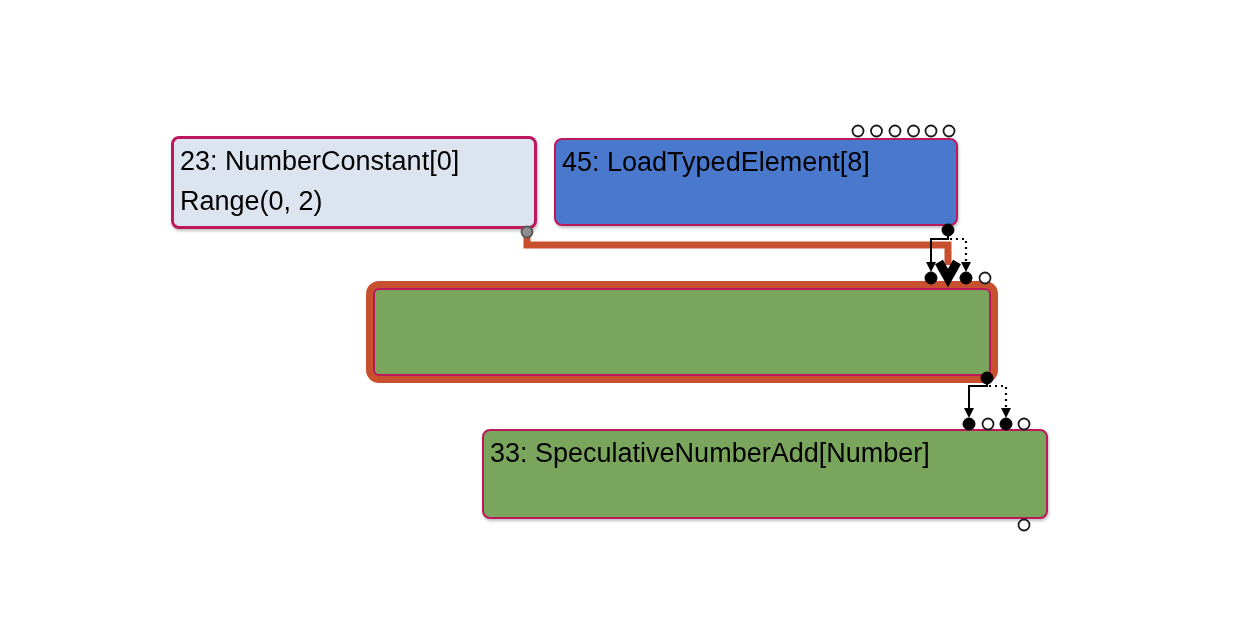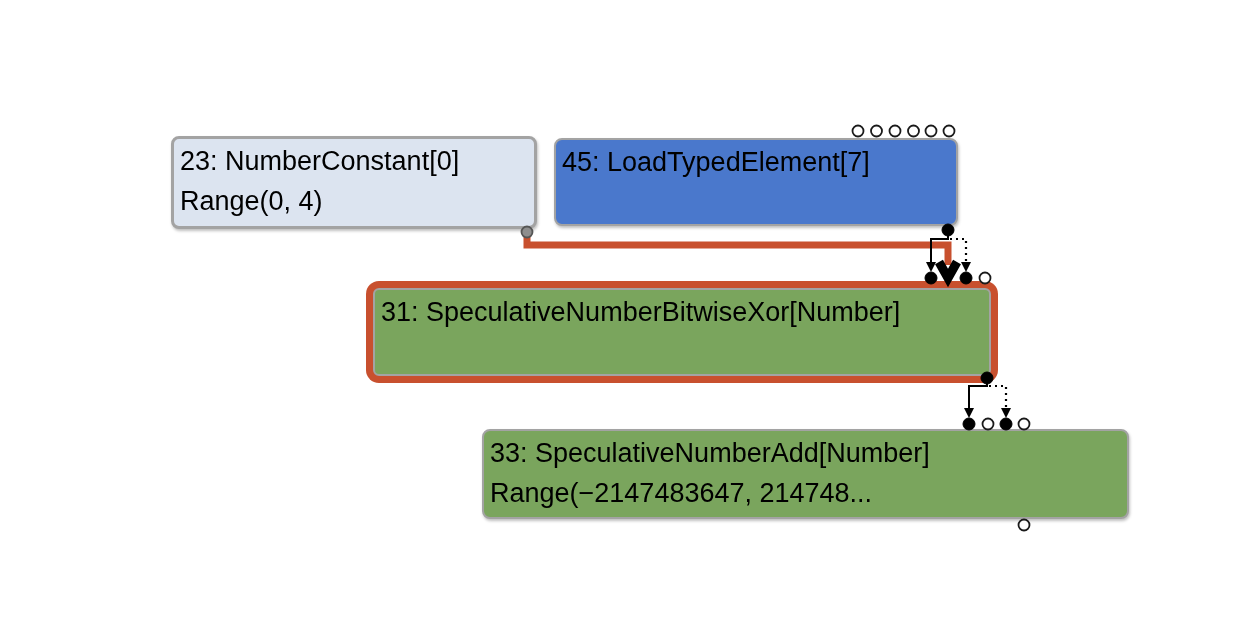--- a/index.html
+++ b/index.html
@@ -12,21 +12,21 @@
     font-family: "Liberation Sans", "DejaVu Sans", sans-serif;
   }
   .canvas {
     position: relative;
     width: 1248px;
     height: 624px;
   }
   .node {
     position: absolute;
     box-sizing: border-box;
-    border: 2px solid #a3a3a3;
+    border: 2px solid #be185d;
     border-radius: 8px;
     color: #000000;
     font-size: 27px;
     line-height: 40px;
     padding: 2px 6px;
     white-space: nowrap;
     overflow: hidden;
     box-shadow: 1px 2px 3px rgba(0,0,0,0.25);
     z-index: 1;
   }
@@ -41,21 +41,21 @@
     left: 554px; top: 138px; width: 404px; height: 88px;
   }
   .node-xor {
     background: var(--node_green_fill, #7aa55d);
     left: 373px; top: 288px; width: 618px; height: 88px;
     box-shadow: 0 0 0 7px var(--selection, #c8502e), 1px 2px 3px rgba(0,0,0,0.25);
     border-radius: 6px;
   }
   .node-add {
     background: var(--node_green_fill, #7aa55d);
-    left: 482px; top: 429px; width: 647px; height: 90px;
+    left: 482px; top: 429px; width: 566px; height: 90px;
   }
   svg.overlay {
     position: absolute;
     left: 0; top: 0;
     width: 1248px;
     height: 624px;
     z-index: 2;
     pointer-events: none;
   }
   svg .edge-solid   { stroke: var(--edge, #000000); stroke-width: 2; fill: none; }
@@ -67,34 +67,32 @@
   svg .port-gray    { fill: #8e8e8e; stroke: #555555; stroke-width: 1.8; }
   svg .port-arrow   { fill: #000000; stroke: none; }
 </style>
 </head>
 <body>
 
 <div class="canvas">
 
   <div class="node node-constant">
     <span class="line">23: NumberConstant[0]</span>
-    <span class="line">Range(0, 4)</span>
+    <span class="line">Range(0, 2)</span>
   </div>
 
   <div class="node node-load">
-    <span class="line">45: LoadTypedElement[7]</span>
+    <span class="line">45: LoadTypedElement[8]</span>
   </div>
 
   <div class="node node-xor">
-    <span class="line">31: SpeculativeNumberBitwiseXor[Number]</span>
   </div>
 
   <div class="node node-add">
     <span class="line">33: SpeculativeNumberAdd[Number]</span>
-    <span class="line">Range(−2147483647, 214748...</span>
   </div>
 
   <svg class="overlay" viewBox="0 0 1248 624">
 
     <path class="edge-selected" d="M527,235 L527,245 L948,245 L948,265"></path>
 
     <path class="arrowhead" d="M939,262 L948,278 L957,262"></path>
 
     <path class="edge-solid" d="M948,232 L948,239 L931,239 L931,263"></path>
 

